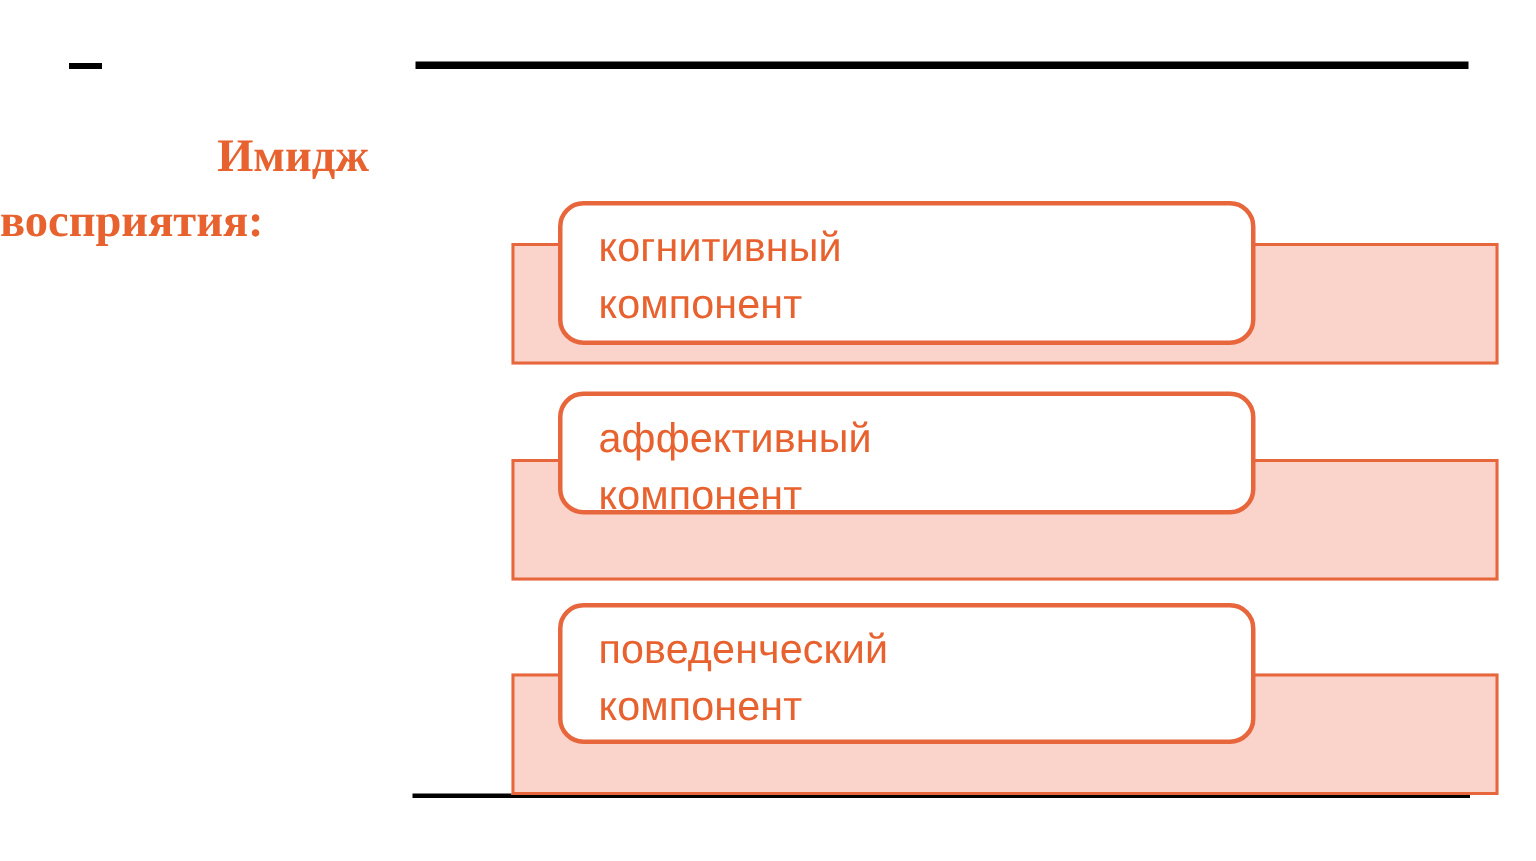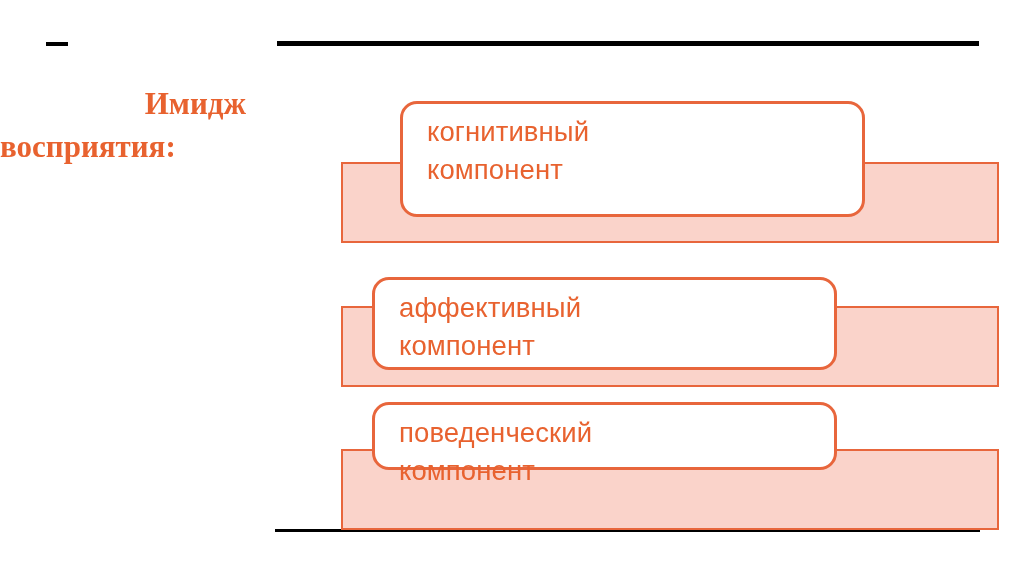--- a/index.html
+++ b/index.html
@@ -92,31 +92,31 @@
     font-family: "Liberation Sans", sans-serif;
     font-size: 27.5px;
     line-height: 38px;
     white-space: pre-line;
     letter-spacing: 0.1px;
   }
 
   
   #row-1 { top: 0; height: 250px; }
   #row-1 .pink-band { left: 341px; top: 162px; width: 658px; height: 81px; }
-  #row-1 .white-card { top: 101px; height: 116px; margin-left: 28px; }
+  #row-1 .white-card { top: 134px; height: 96px; }
 
   
   #row-2 { top: 0; height: 400px; }
   #row-2 .pink-band { left: 341px; top: 306px; width: 658px; height: 81px; }
-  #row-2 .white-card { top: 261px; height: 93px; margin-top: 16px; }
+  #row-2 .white-card { top: 261px; height: 82px; }
 
   
   #row-3 { top: 0; height: 545px; }
   #row-3 .pink-band { left: 341px; top: 449px; width: 658px; height: 81px; }
-  #row-3 .white-card { top: 402px; height: 68px; }
+  #row-3 .white-card { top: 402px; height: 94px; }
 </style>
 </head>
 <body>
 
 <div id="slide">
 
   <div class="rule" id="dash-left"></div>
   <div class="rule" id="rule-top"></div>
   <div class="rule" id="rule-bottom"></div>
 

